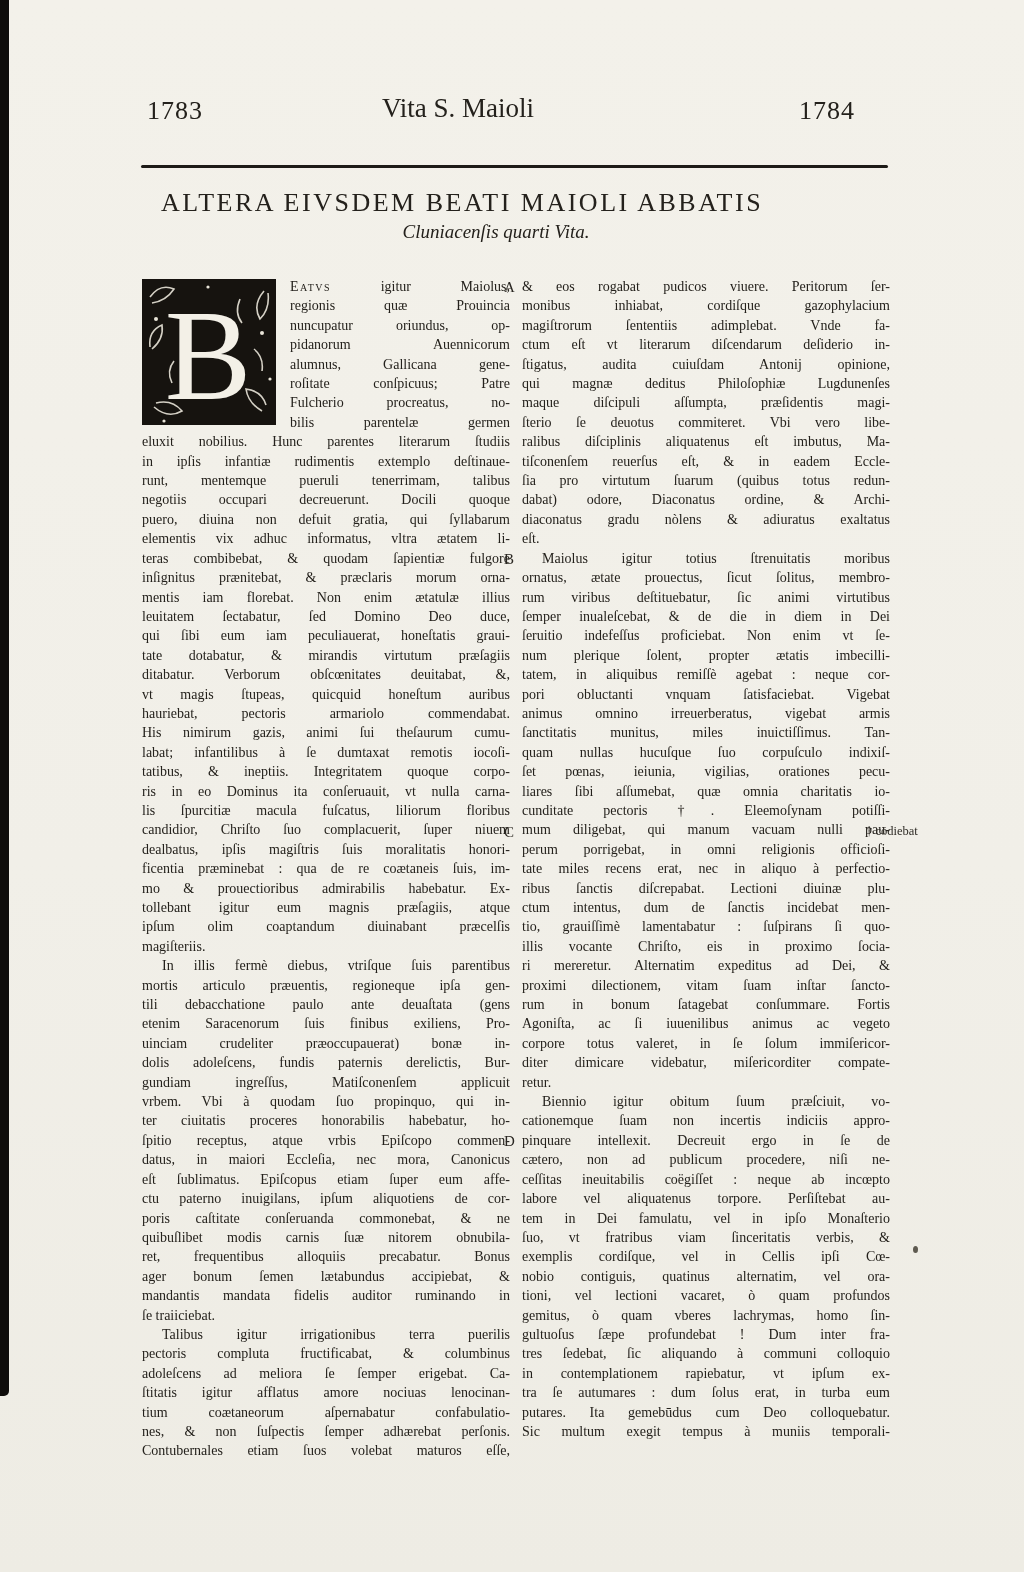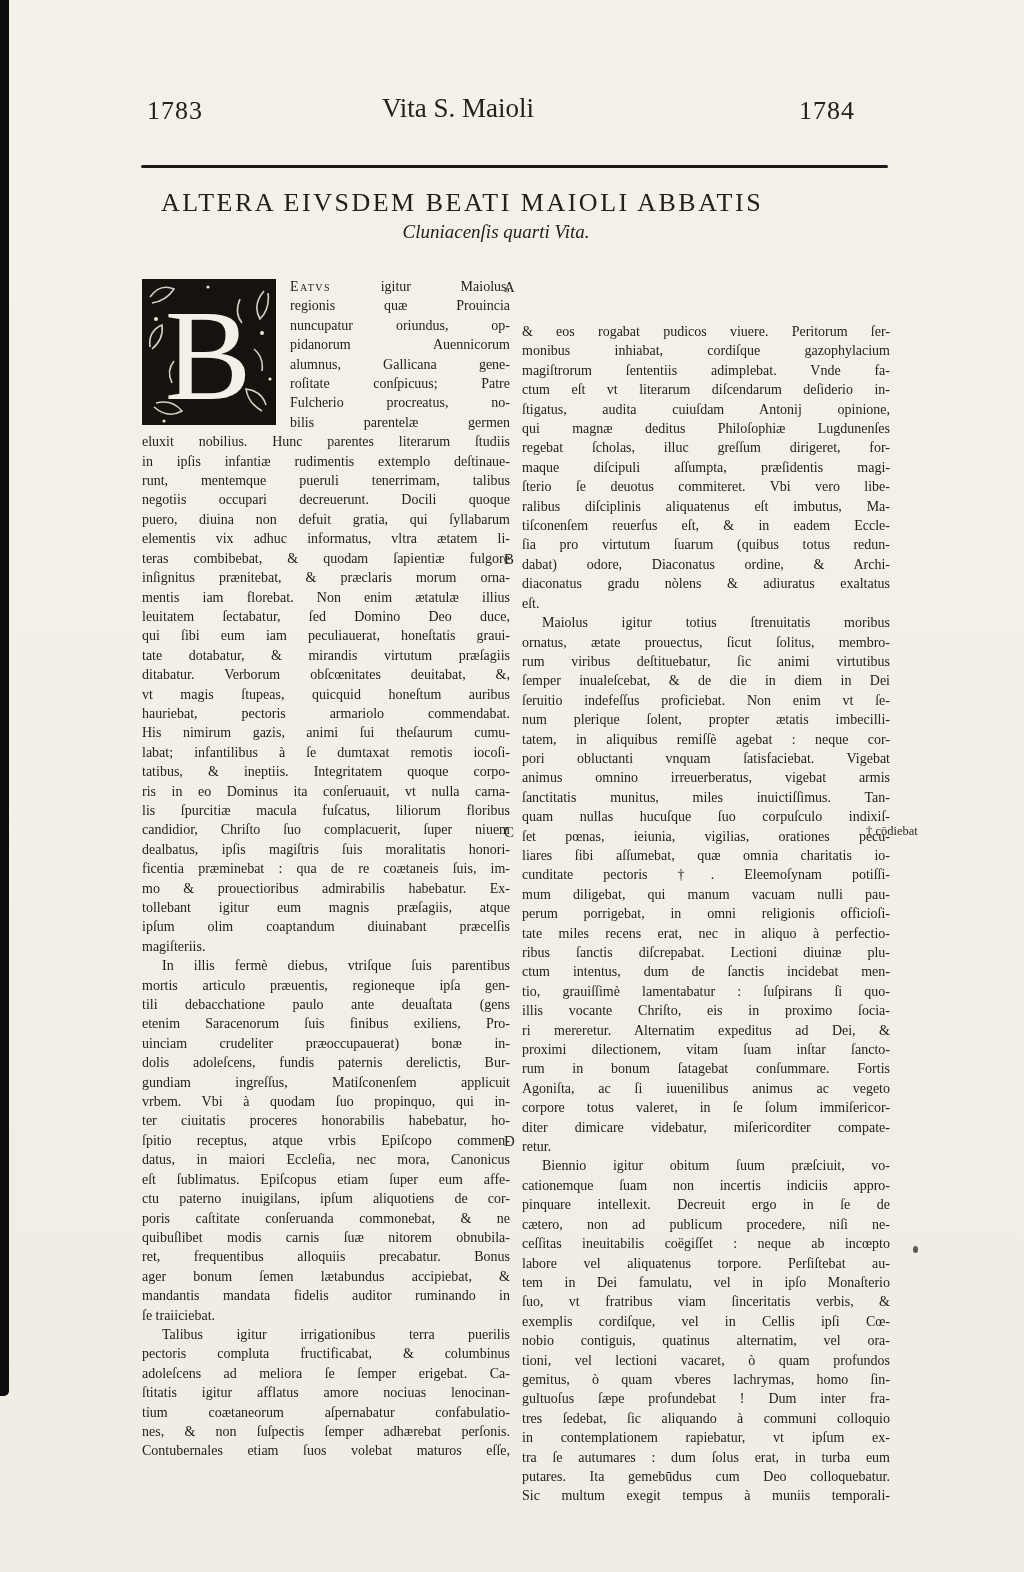--- a/index.html
+++ b/index.html
@@ -22,21 +22,21 @@
   .running-title{position:absolute;top:93px;left:0;width:916px;text-align:center;font-size:27px;}
   .rule{position:absolute;top:165px;left:141px;width:747px;height:3px;background:#1d1b17;border-radius:2px;}
   .main-title{position:absolute;top:188px;left:0;width:924px;text-align:center;font-size:26px;letter-spacing:2.5px;}
   .subtitle{position:absolute;top:221px;left:0;width:960px;text-align:center;font-size:19px;font-style:italic;margin-left:16px;}
   .col{
     position:absolute;top:277px;width:368px;
     font-size:14px;line-height:19.42px;
     text-align:justify;
   }
   .col.colL{left:142px;}
-  .col.colR{left:522px;margin-top:45px;}
+  .col.colR{left:522px;}
   .tl{height:19.42px;overflow:hidden;text-align:justify;text-align-last:justify;}
   .tl.end{text-align-last:left;}
   .tl.ind{padding-left:20px;}
   .sc{font-variant:small-caps;letter-spacing:1.5px;}
   .dropcap{
     float:left;width:134px;height:146px;
     margin:2px 14px 5px 0;
   }
   .gutter-marker{position:absolute;left:504px;width:20px;font-size:15px;color:#2a2722;}
   .margin-note{position:absolute;left:866px;top:824px;font-size:12.5px;white-space:nowrap;color:#2e2b25;}
@@ -147,21 +147,20 @@
     </div>
 
   <div class="col colR" id="col-right">
 
   <div class="tl">&amp; eos rogabat pudicos viuere. Peritorum ſer-</div>
       <div class="tl">monibus inhiabat, cordiſque gazophylacium</div>
       <div class="tl">magiſtrorum ſententiis adimplebat. Vnde fa-</div>
       <div class="tl">ctum eſt vt literarum diſcendarum deſiderio in-</div>
       <div class="tl">ſtigatus, audita cuiuſdam Antonij opinione,</div>
       <div class="tl">qui magnæ deditus Philoſophiæ Lugdunenſes</div>
-      <div class="tl">regebat ſcholas, illuc greſſum dirigeret, for-</div>
       <div class="tl">maque diſcipuli aſſumpta, præſidentis magi-</div>
       <div class="tl">ſterio ſe deuotus commiteret. Vbi vero libe-</div>
       <div class="tl">ralibus diſciplinis aliquatenus eſt imbutus, Ma-</div>
       <div class="tl">tiſconenſem reuerſus eſt, &amp; in eadem Eccle-</div>
       <div class="tl">ſia pro virtutum ſuarum (quibus totus redun-</div>
       <div class="tl">dabat) odore, Diaconatus ordine, &amp; Archi-</div>
       <div class="tl">diaconatus gradu nòlens &amp; adiuratus exaltatus</div>
       <div class="tl end">eſt.</div>
       <div class="tl ind">Maiolus igitur totius ſtrenuitatis moribus</div>
       <div class="tl">ornatus, ætate prouectus, ſicut ſolitus, membro-</div>

